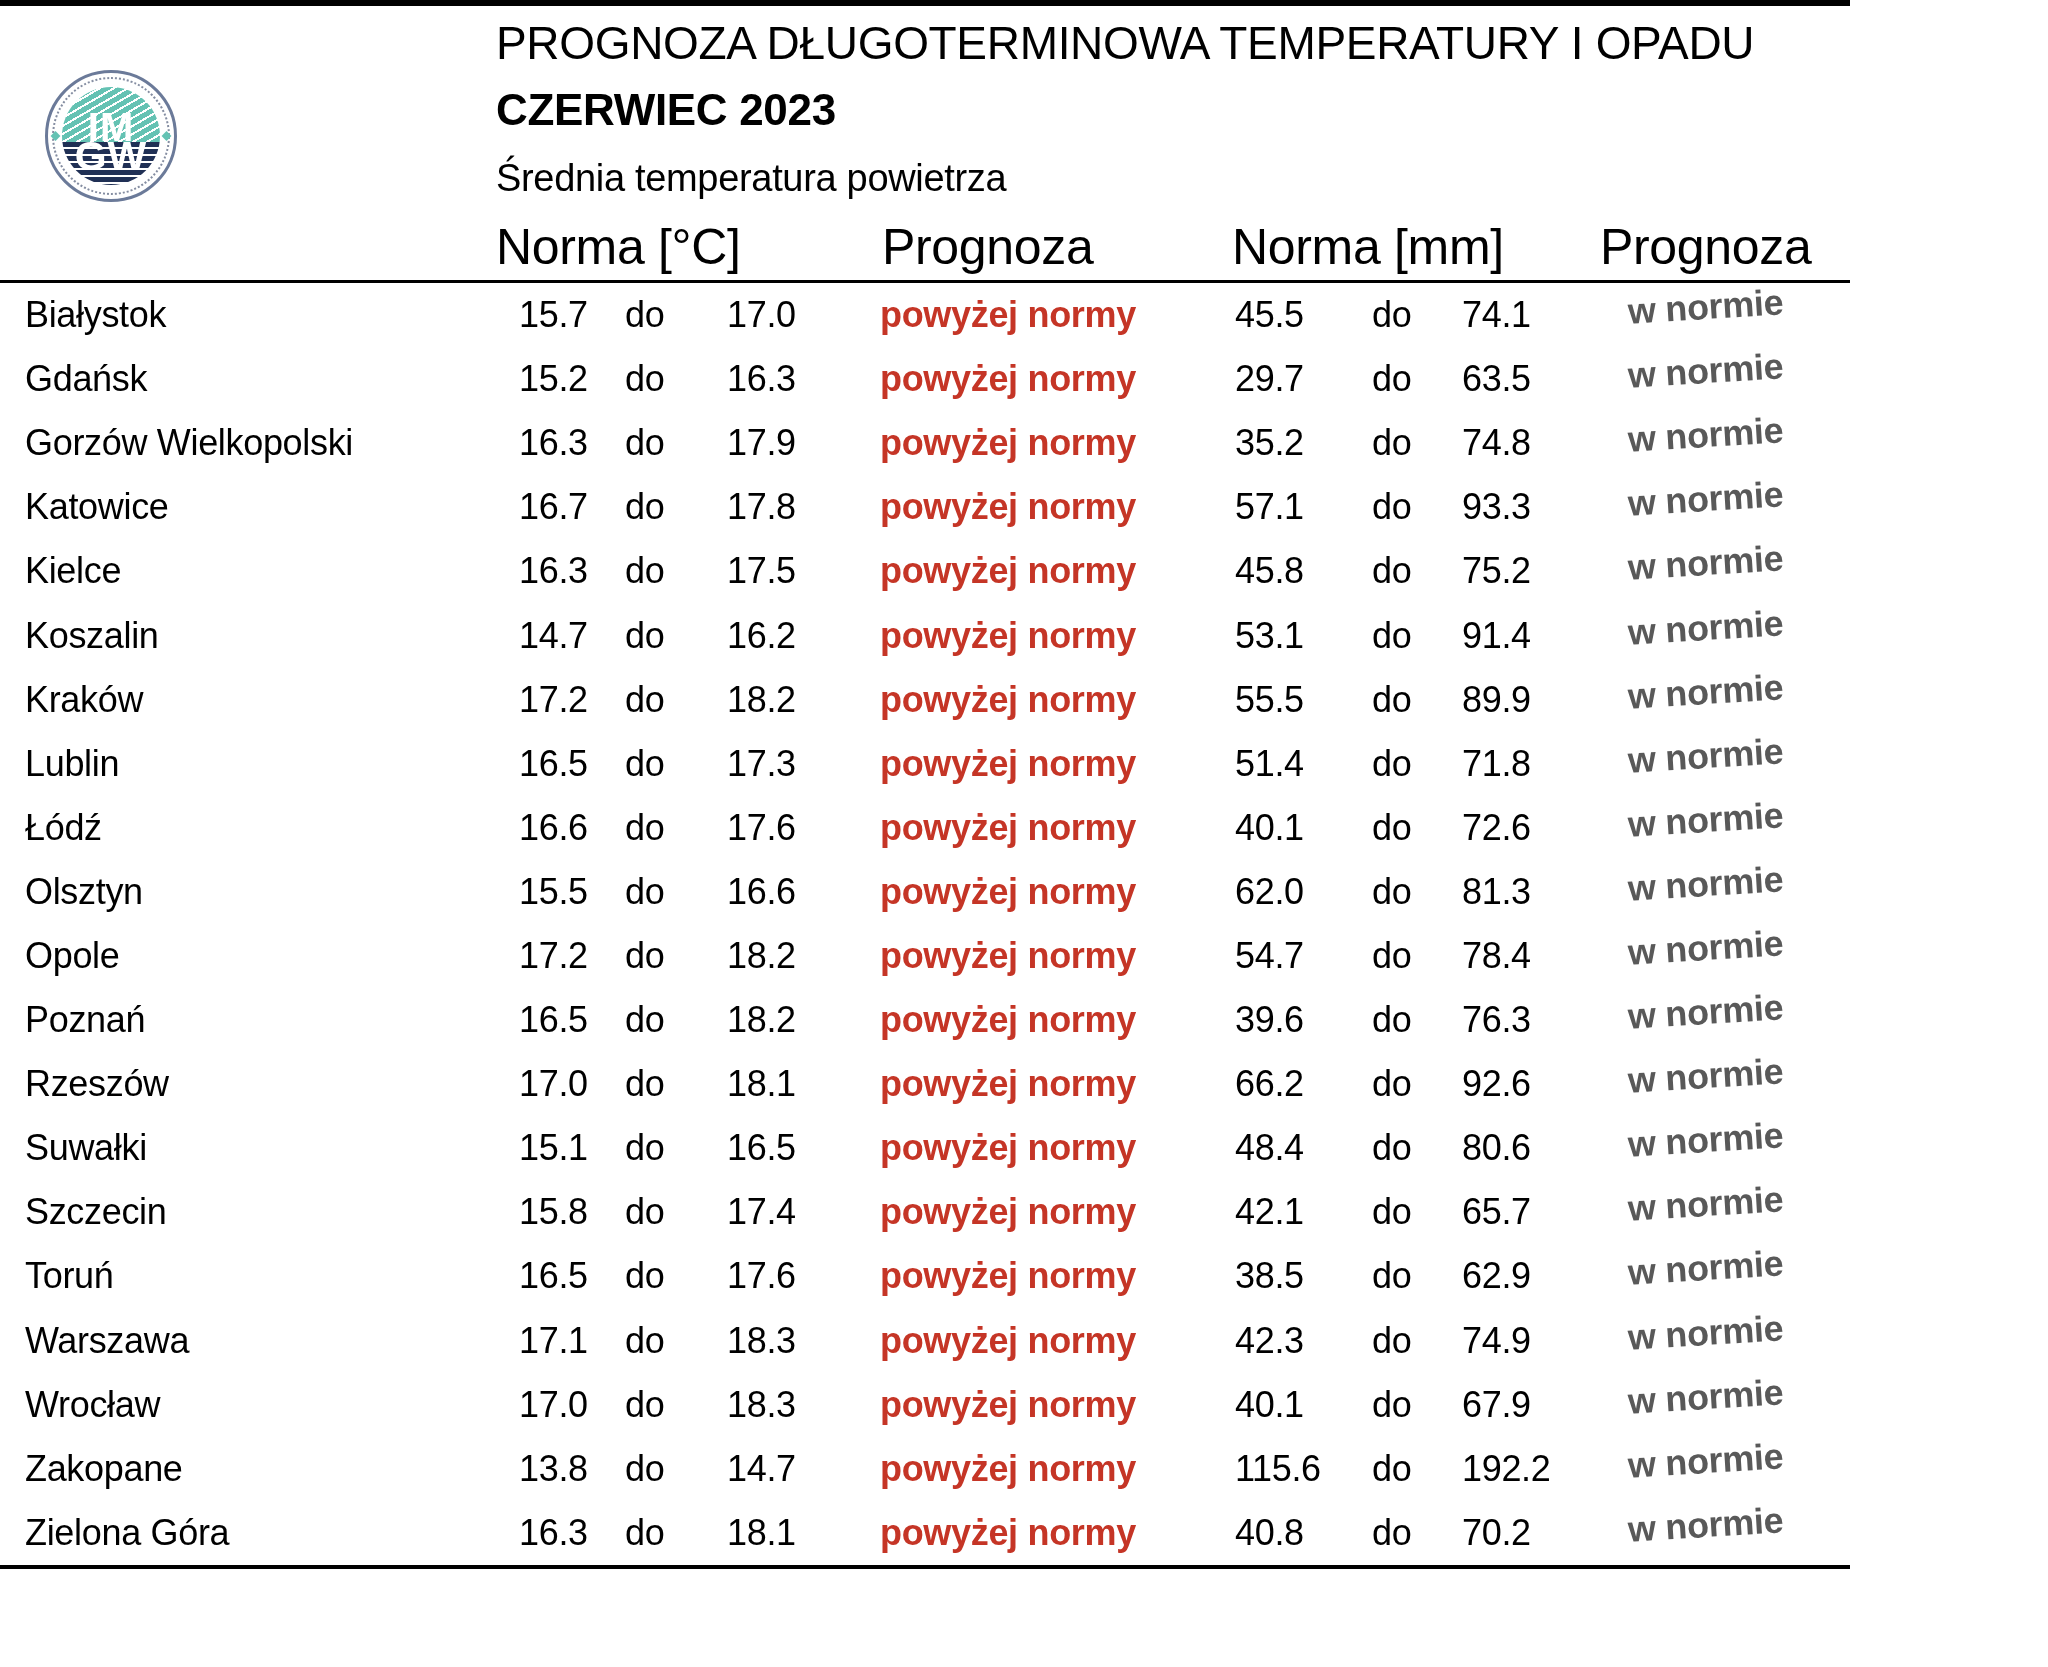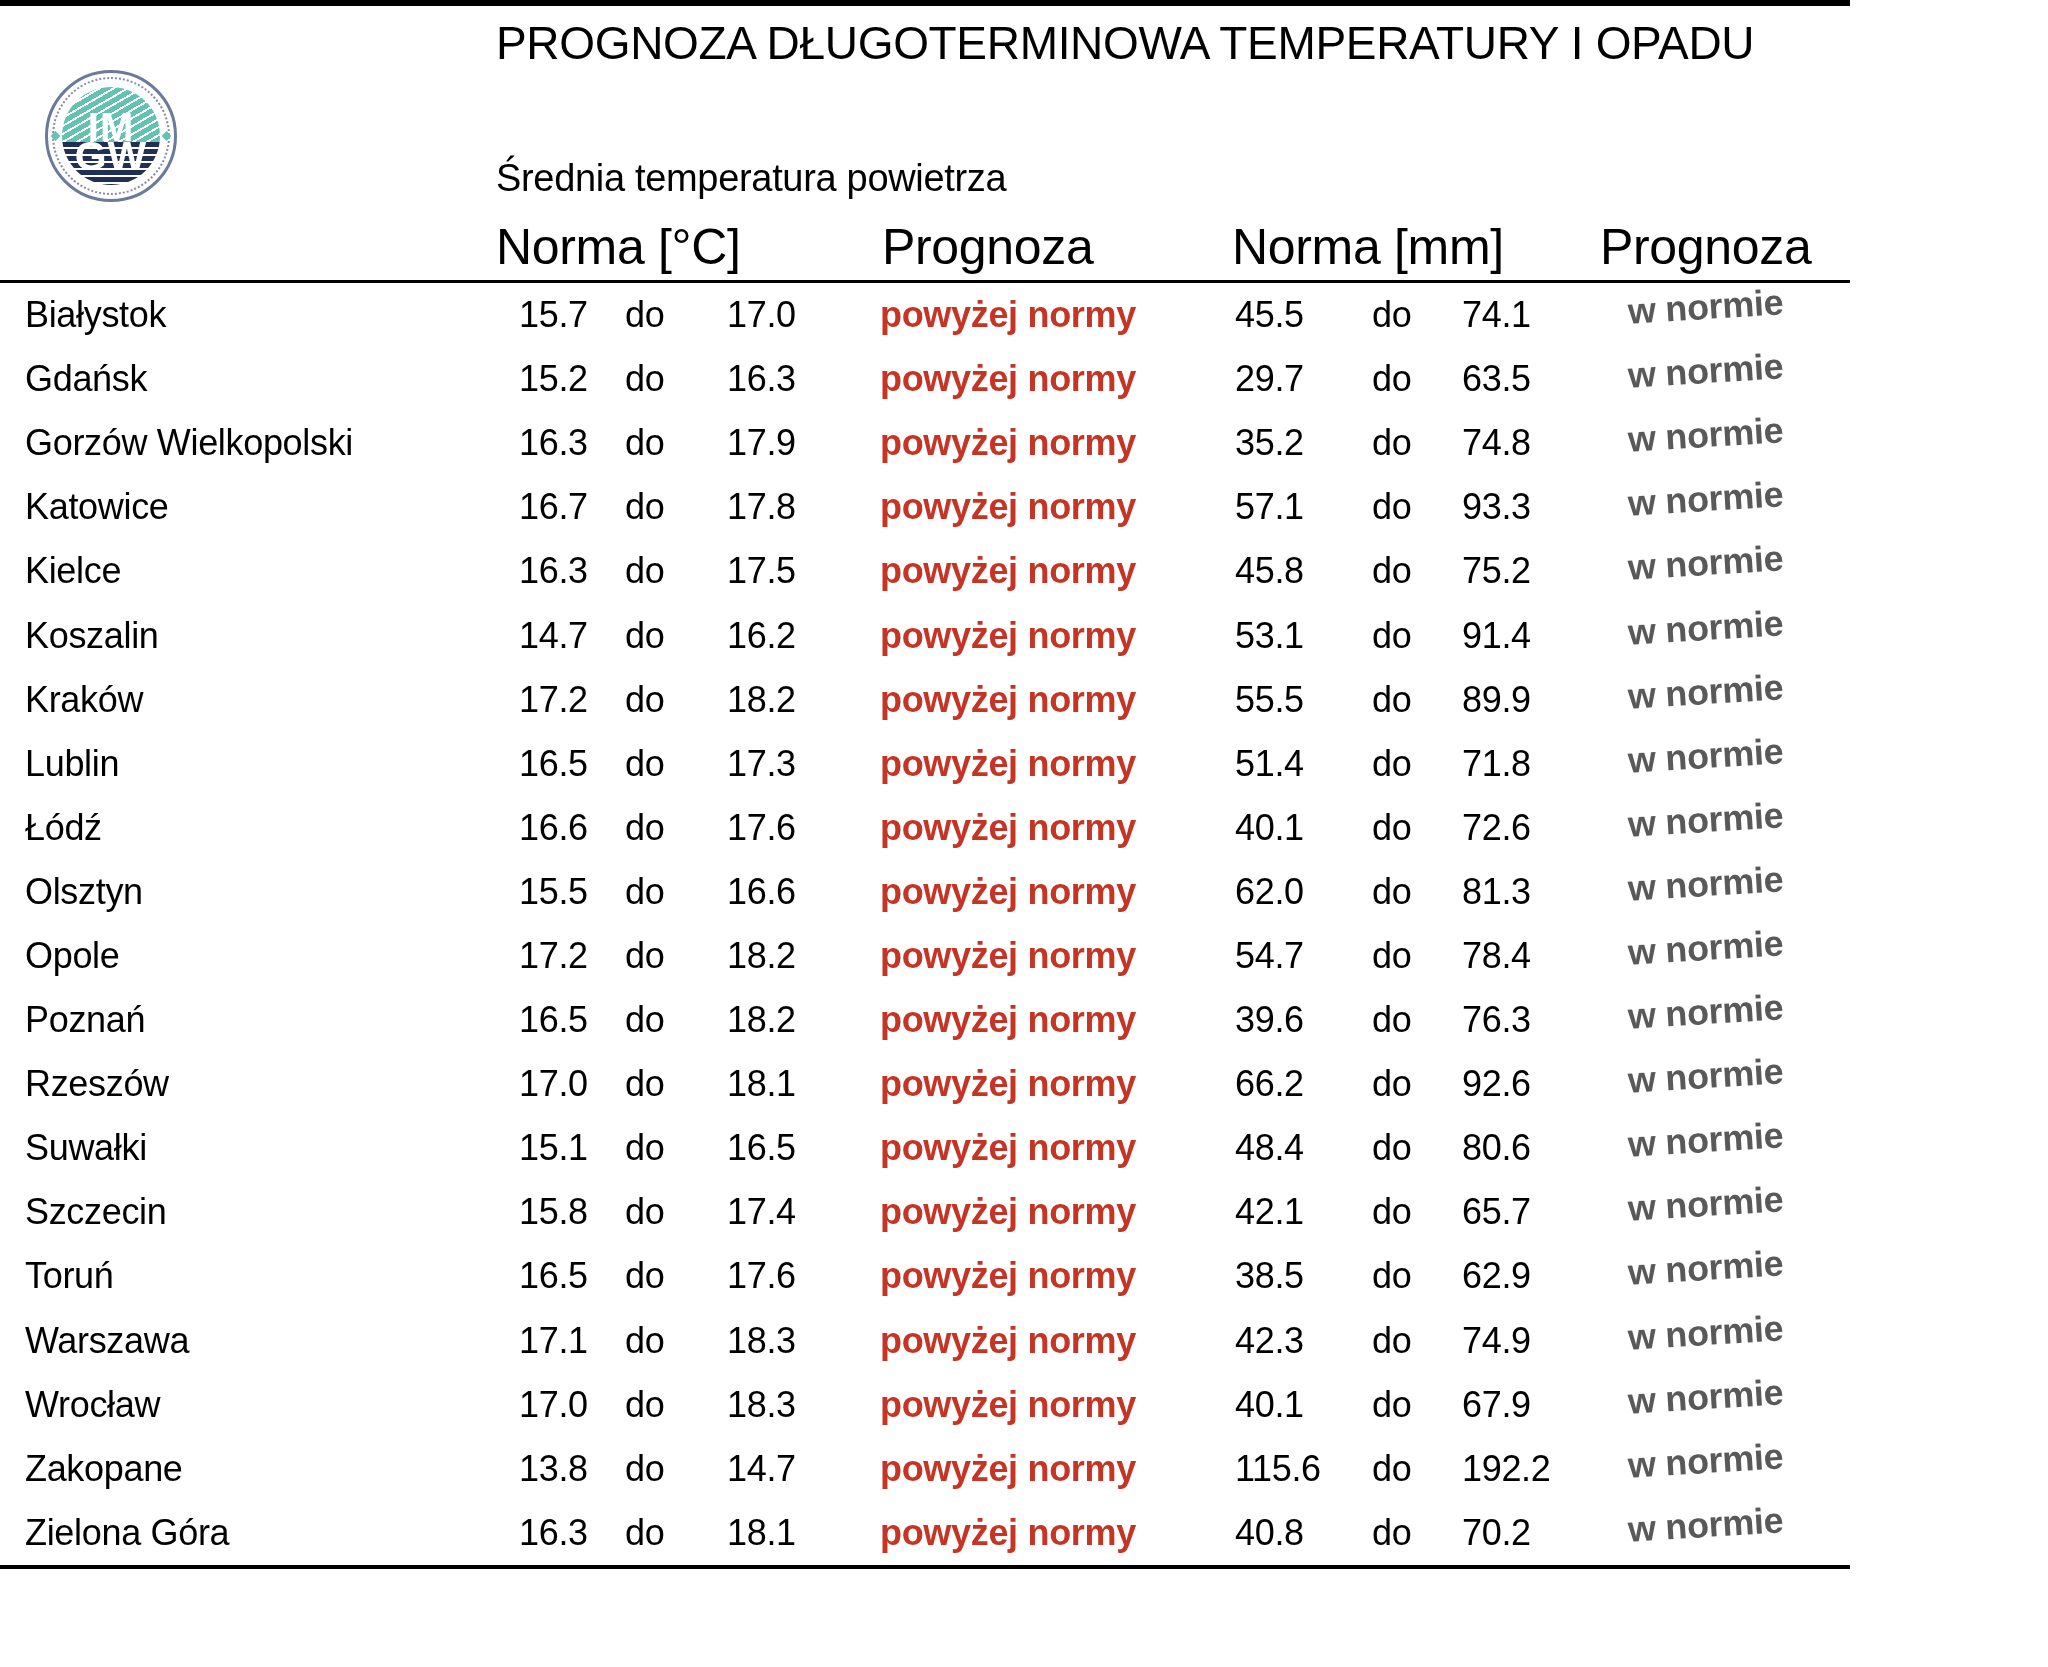--- a/index.html
+++ b/index.html
@@ -63,20 +63,21 @@
     <div class="logo-diamond right"></div>
     <div class="logo-disc">
       <div class="logo-top"></div>
       <div class="logo-bottom"></div>
       <div class="logo-im">IM</div>
       <div class="logo-gw">GW</div>
     </div>
   </div>
 
   <div class="title">PROGNOZA DŁUGOTERMINOWA TEMPERATURY I OPADU</div>
+  <div class="subtitle">CZERWIEC 2023</div>
 
   <div class="group-header gh-temp">Średnia temperatura powietrza</div>
 
   <div class="col-header ch-tnorm">Norma [°C]</div>
   <div class="col-header ch-tprog">Prognoza</div>
   <div class="col-header ch-pnorm">Norma [mm]</div>
   <div class="col-header ch-pprog">Prognoza</div>
 
   <div class="rule rule-top"></div>
 

